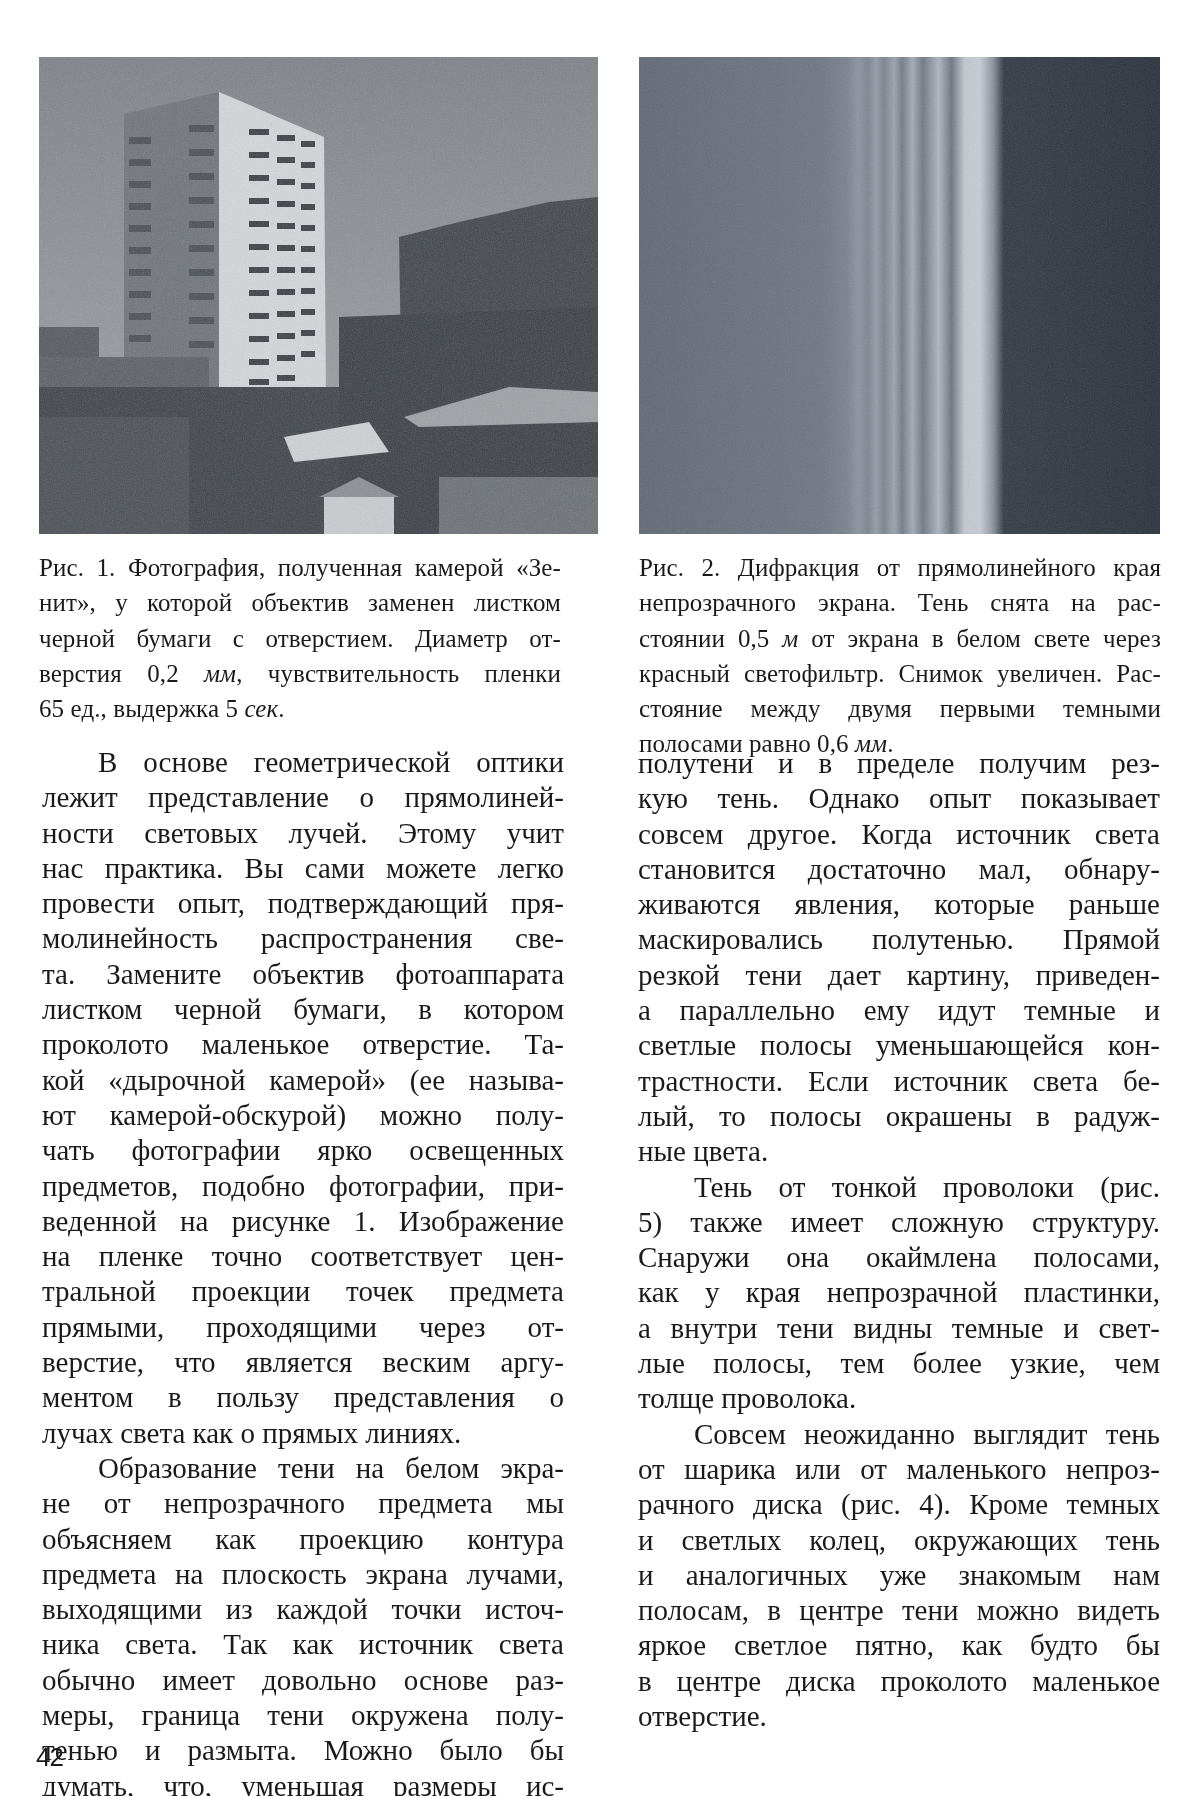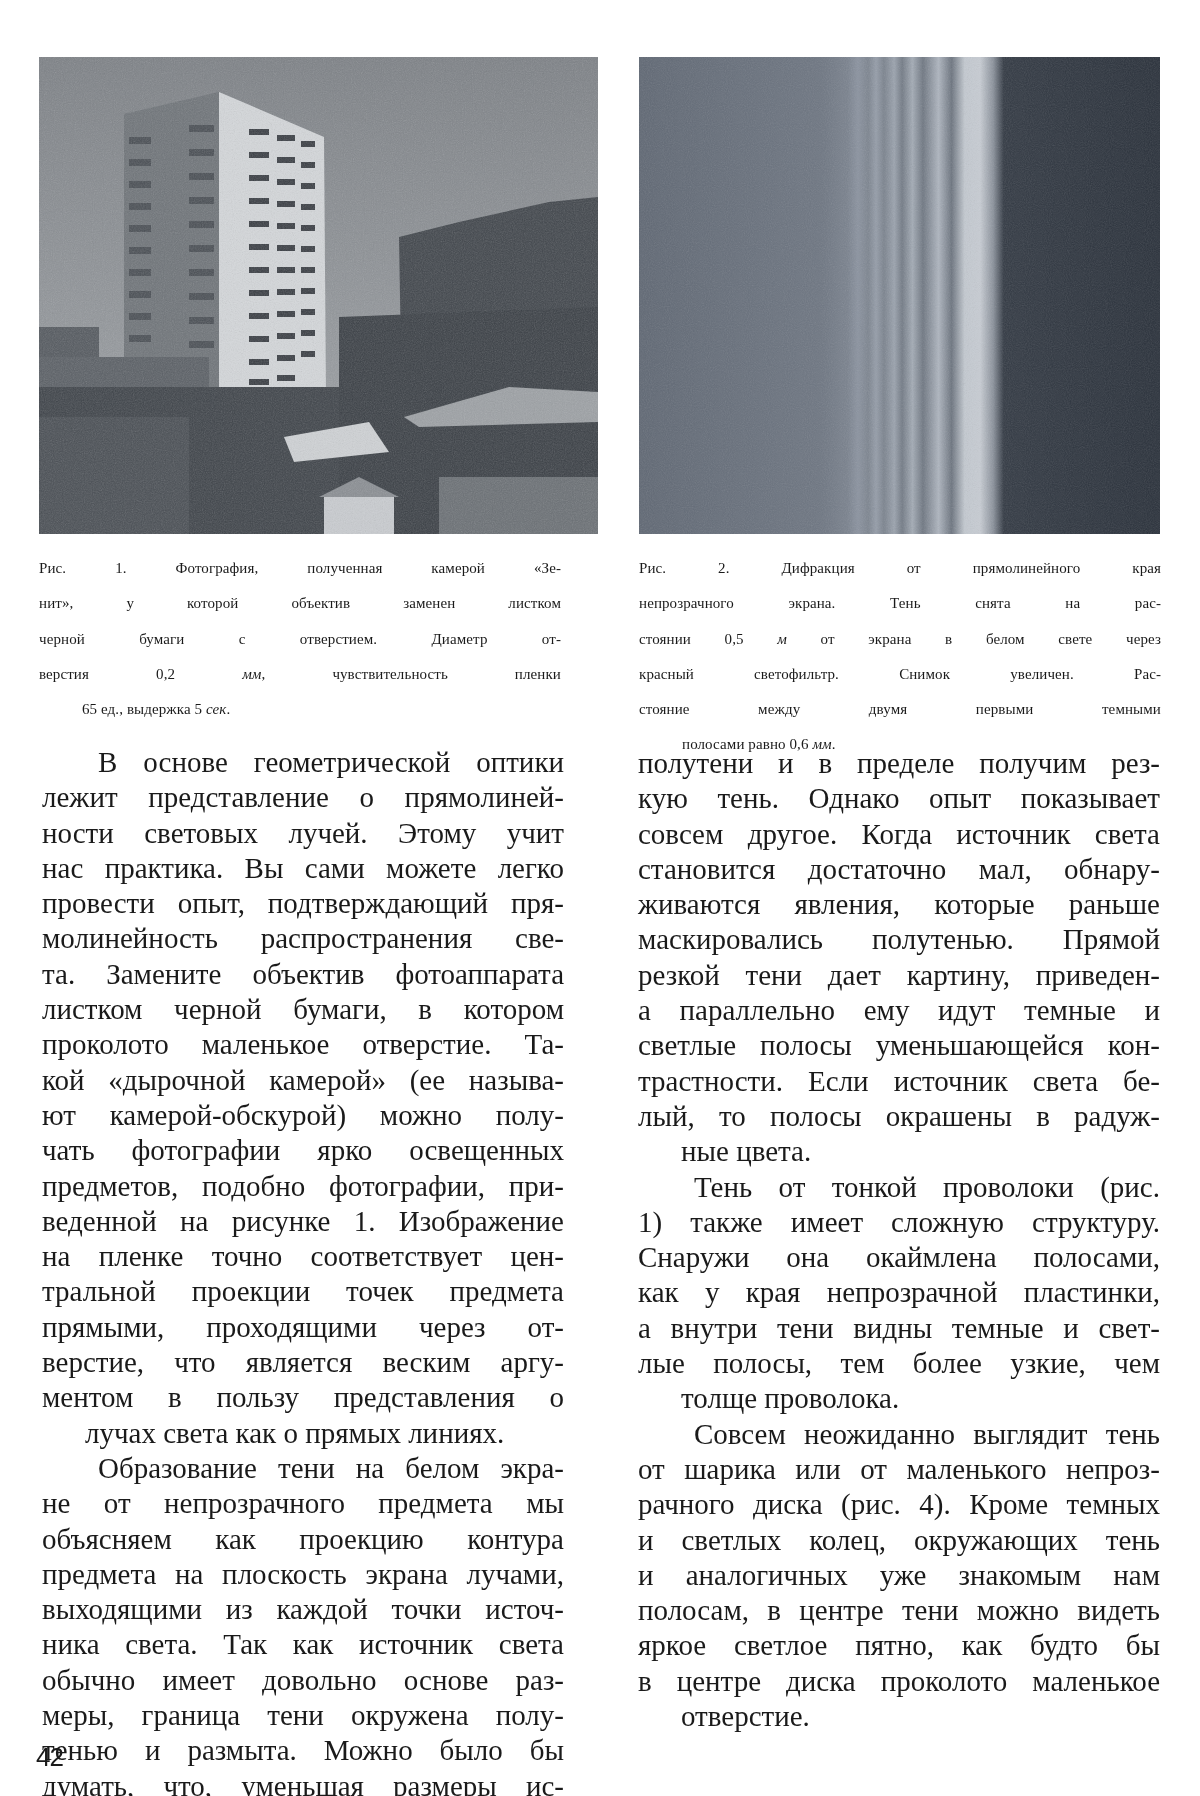--- a/index.html
+++ b/index.html
@@ -8,34 +8,34 @@
     position: relative; overflow: hidden;
     font-family: "Liberation Serif", "DejaVu Serif", serif;
     color: #1a1a1a;
   }
   .fig {
     position: absolute; top: 57px; height: 477px; overflow: hidden;
   }
   #fig1 { left: 39px; width: 559px; background: #8d9196; }
   #fig2 { left: 639px; width: 521px; background: #6d7580; }
   .caption {
-    position: absolute; top: 556px; font-size: 15px; line-height: 24.5px;
+    position: absolute; top: 556px; font-size: 25px; line-height: 24.5px;
     text-align: justify; font-family: "Liberation Serif", serif; letter-spacing: 0.1px;
   }
   #cap1 { left: 39px; width: 522px; }
   #cap2 { left: 639px; width: 522px; }
   .col {
     position: absolute; top: 745px; width: 522px;
     font-size: 29px; line-height: 35.3px; text-align: justify;
     font-family: "Liberation Serif", serif;
   }
   #colL { left: 42px; }
   #colR { left: 638px; top: 746px; }
   .line { display: block; text-align: justify; text-align-last: justify; white-space: nowrap; height: 35.3px; }
-  .line.last { text-align-last: left; margin-left: 43px; }
+  .line.last { text-align-last: left; }
   .indent { padding-left: 56px; }
   .page-num {
     position: absolute; left: 36px; top: 1742px; font-size: 26px; font-weight: normal;
     font-family: "Liberation Sans", sans-serif; letter-spacing: -1px;
   }
   .it { font-style: italic; }
 </style>
 </head>
 <body>
 
@@ -229,21 +229,21 @@
     <span class="line">становится достаточно мал, обнару-</span>
     <span class="line">живаются явления, которые раньше</span>
     <span class="line">маскировались полутенью. Прямой</span>
     <span class="line">резкой тени дает картину, приведен-</span>
     <span class="line">а параллельно ему идут темные и</span>
     <span class="line">светлые полосы уменьшающейся кон-</span>
     <span class="line">трастности. Если источник света бе-</span>
     <span class="line">лый, то полосы окрашены в радуж-</span>
     <span class="line last">ные цвета.</span>
     <span class="line indent">Тень от тонкой проволоки (рис.</span>
-    <span class="line">1) также имеет сложную структуру.</span>
+    <span class="line">5) также имеет сложную структуру.</span>
     <span class="line">Снаружи она окаймлена полосами,</span>
     <span class="line">как у края непрозрачной пластинки,</span>
     <span class="line">а внутри тени видны темные и свет-</span>
     <span class="line">лые полосы, тем более узкие, чем</span>
     <span class="line last">толще проволока.</span>
     <span class="line indent">Совсем неожиданно выглядит тень</span>
     <span class="line">от шарика или от маленького непроз-</span>
     <span class="line">рачного диска (рис. 4). Кроме темных</span>
     <span class="line">и светлых колец, окружающих тень</span>
     <span class="line">и аналогичных уже знакомым нам</span>

